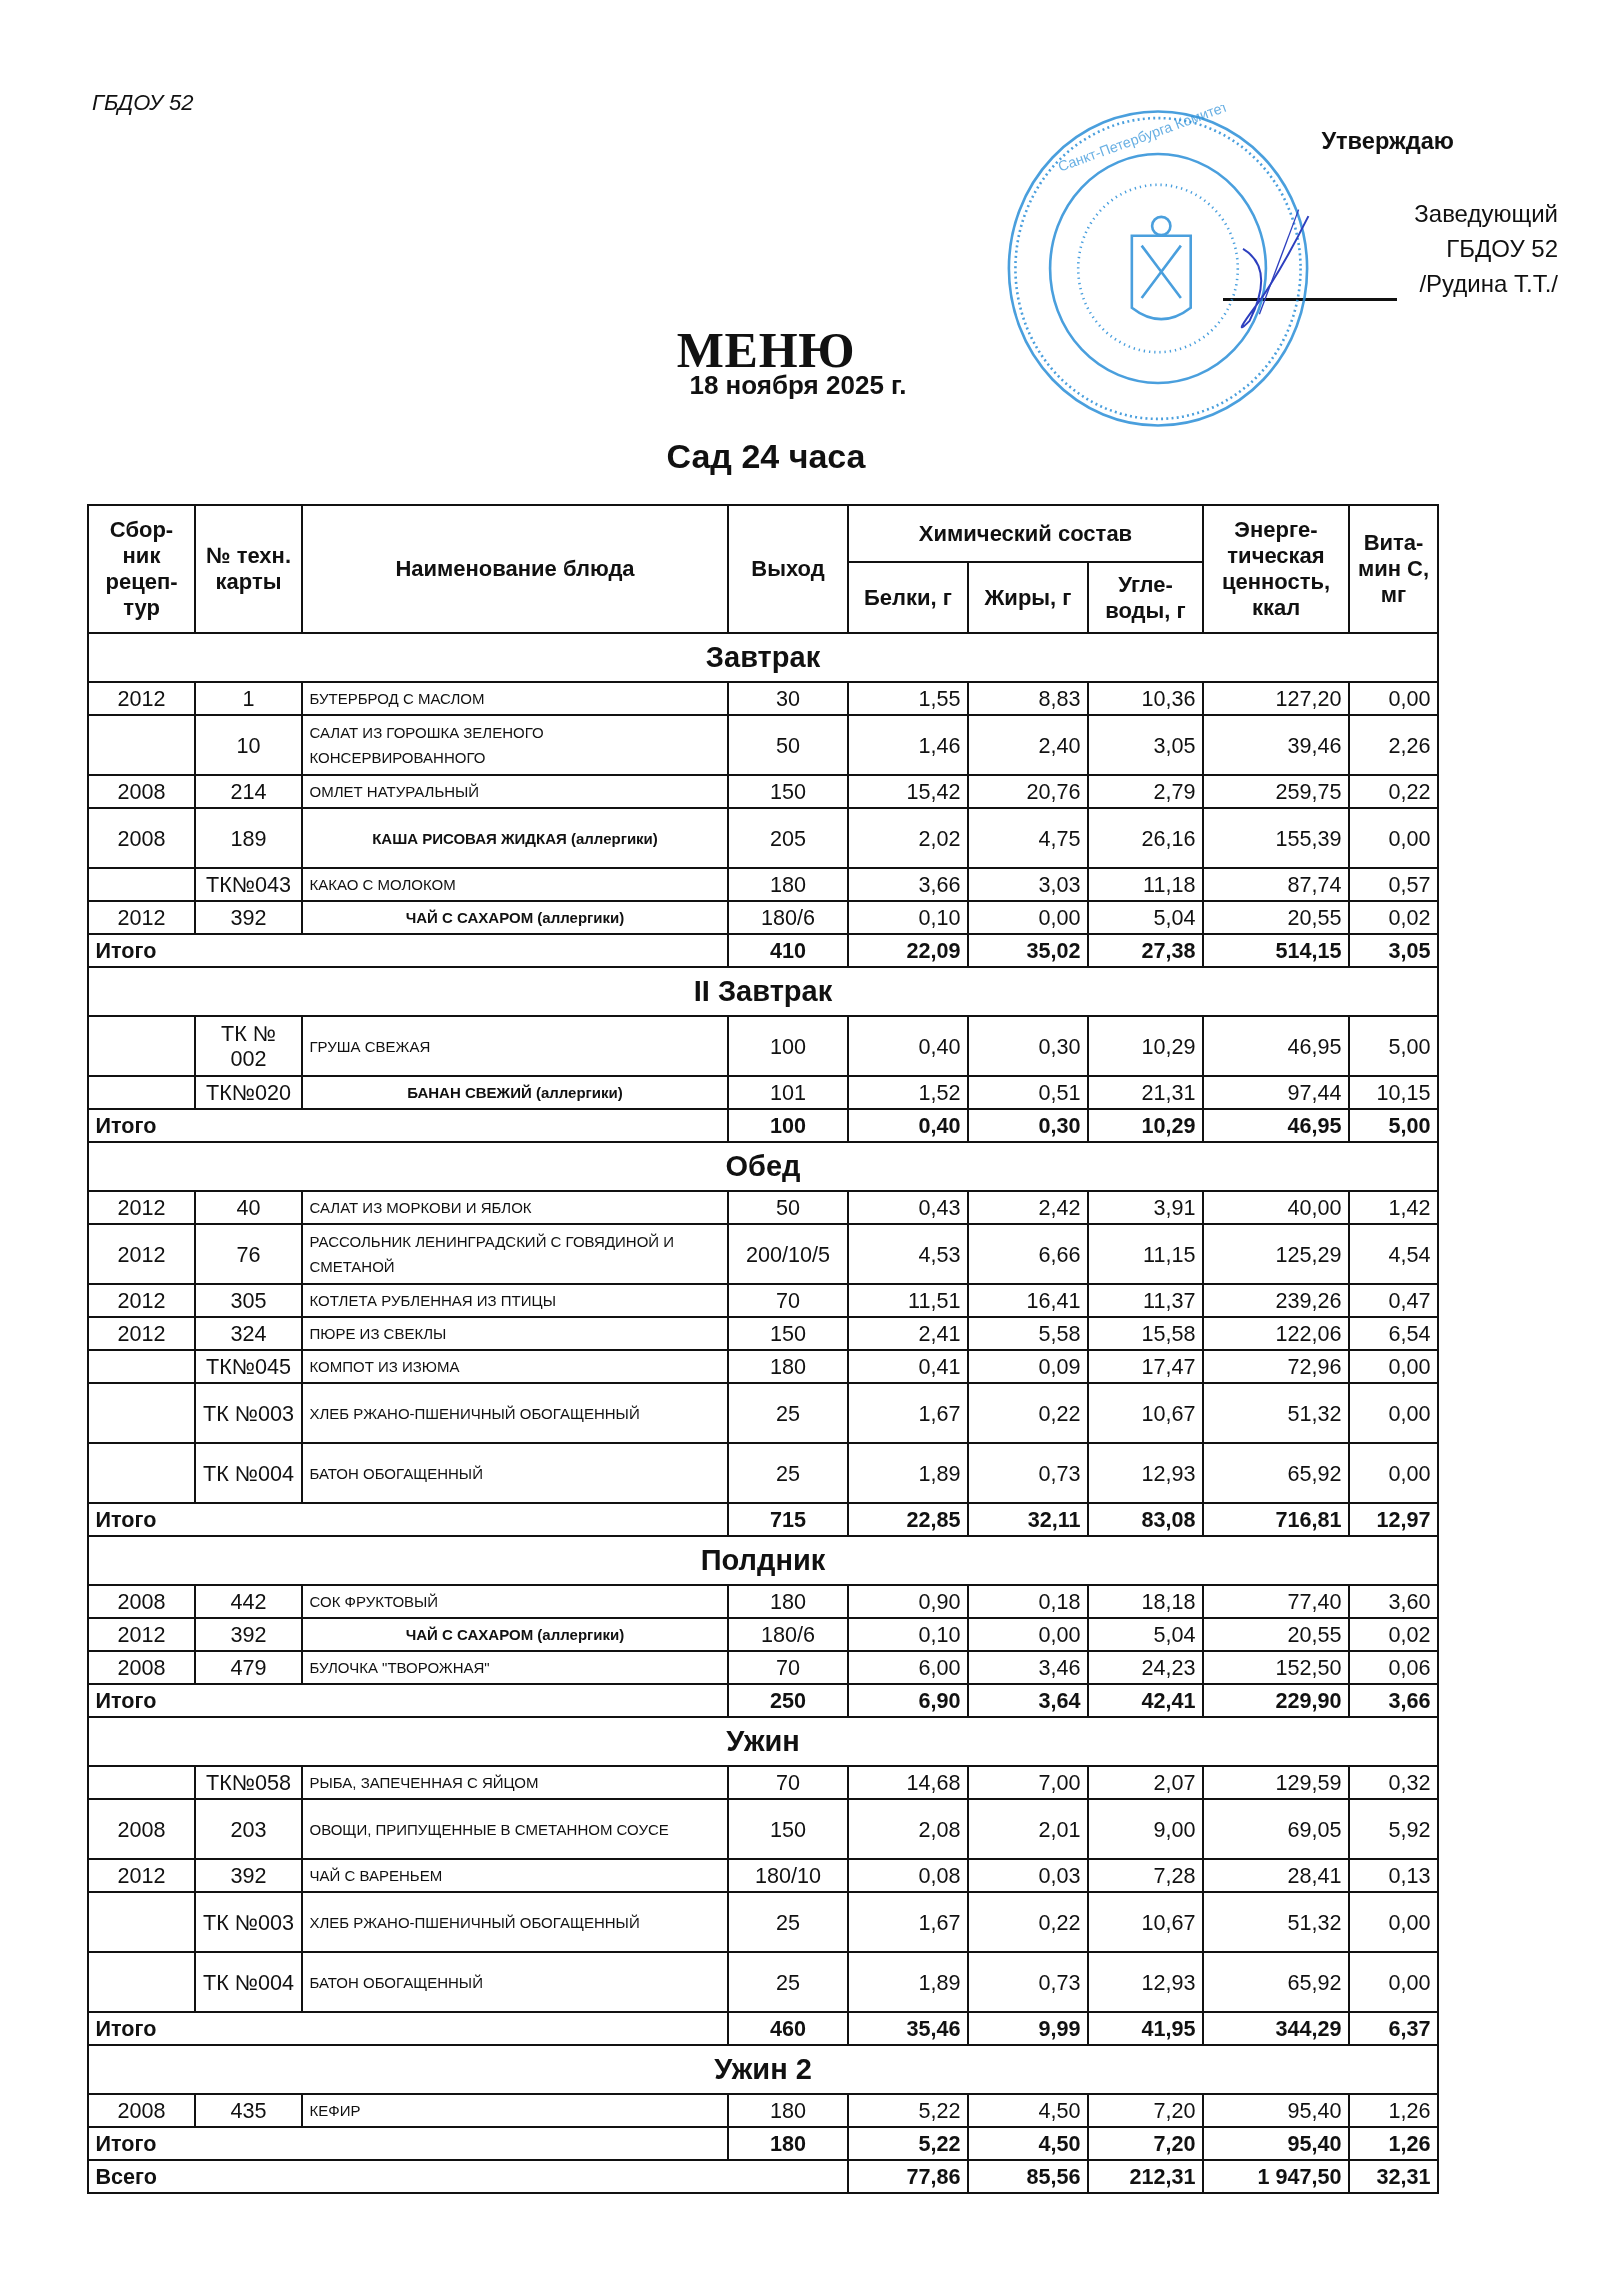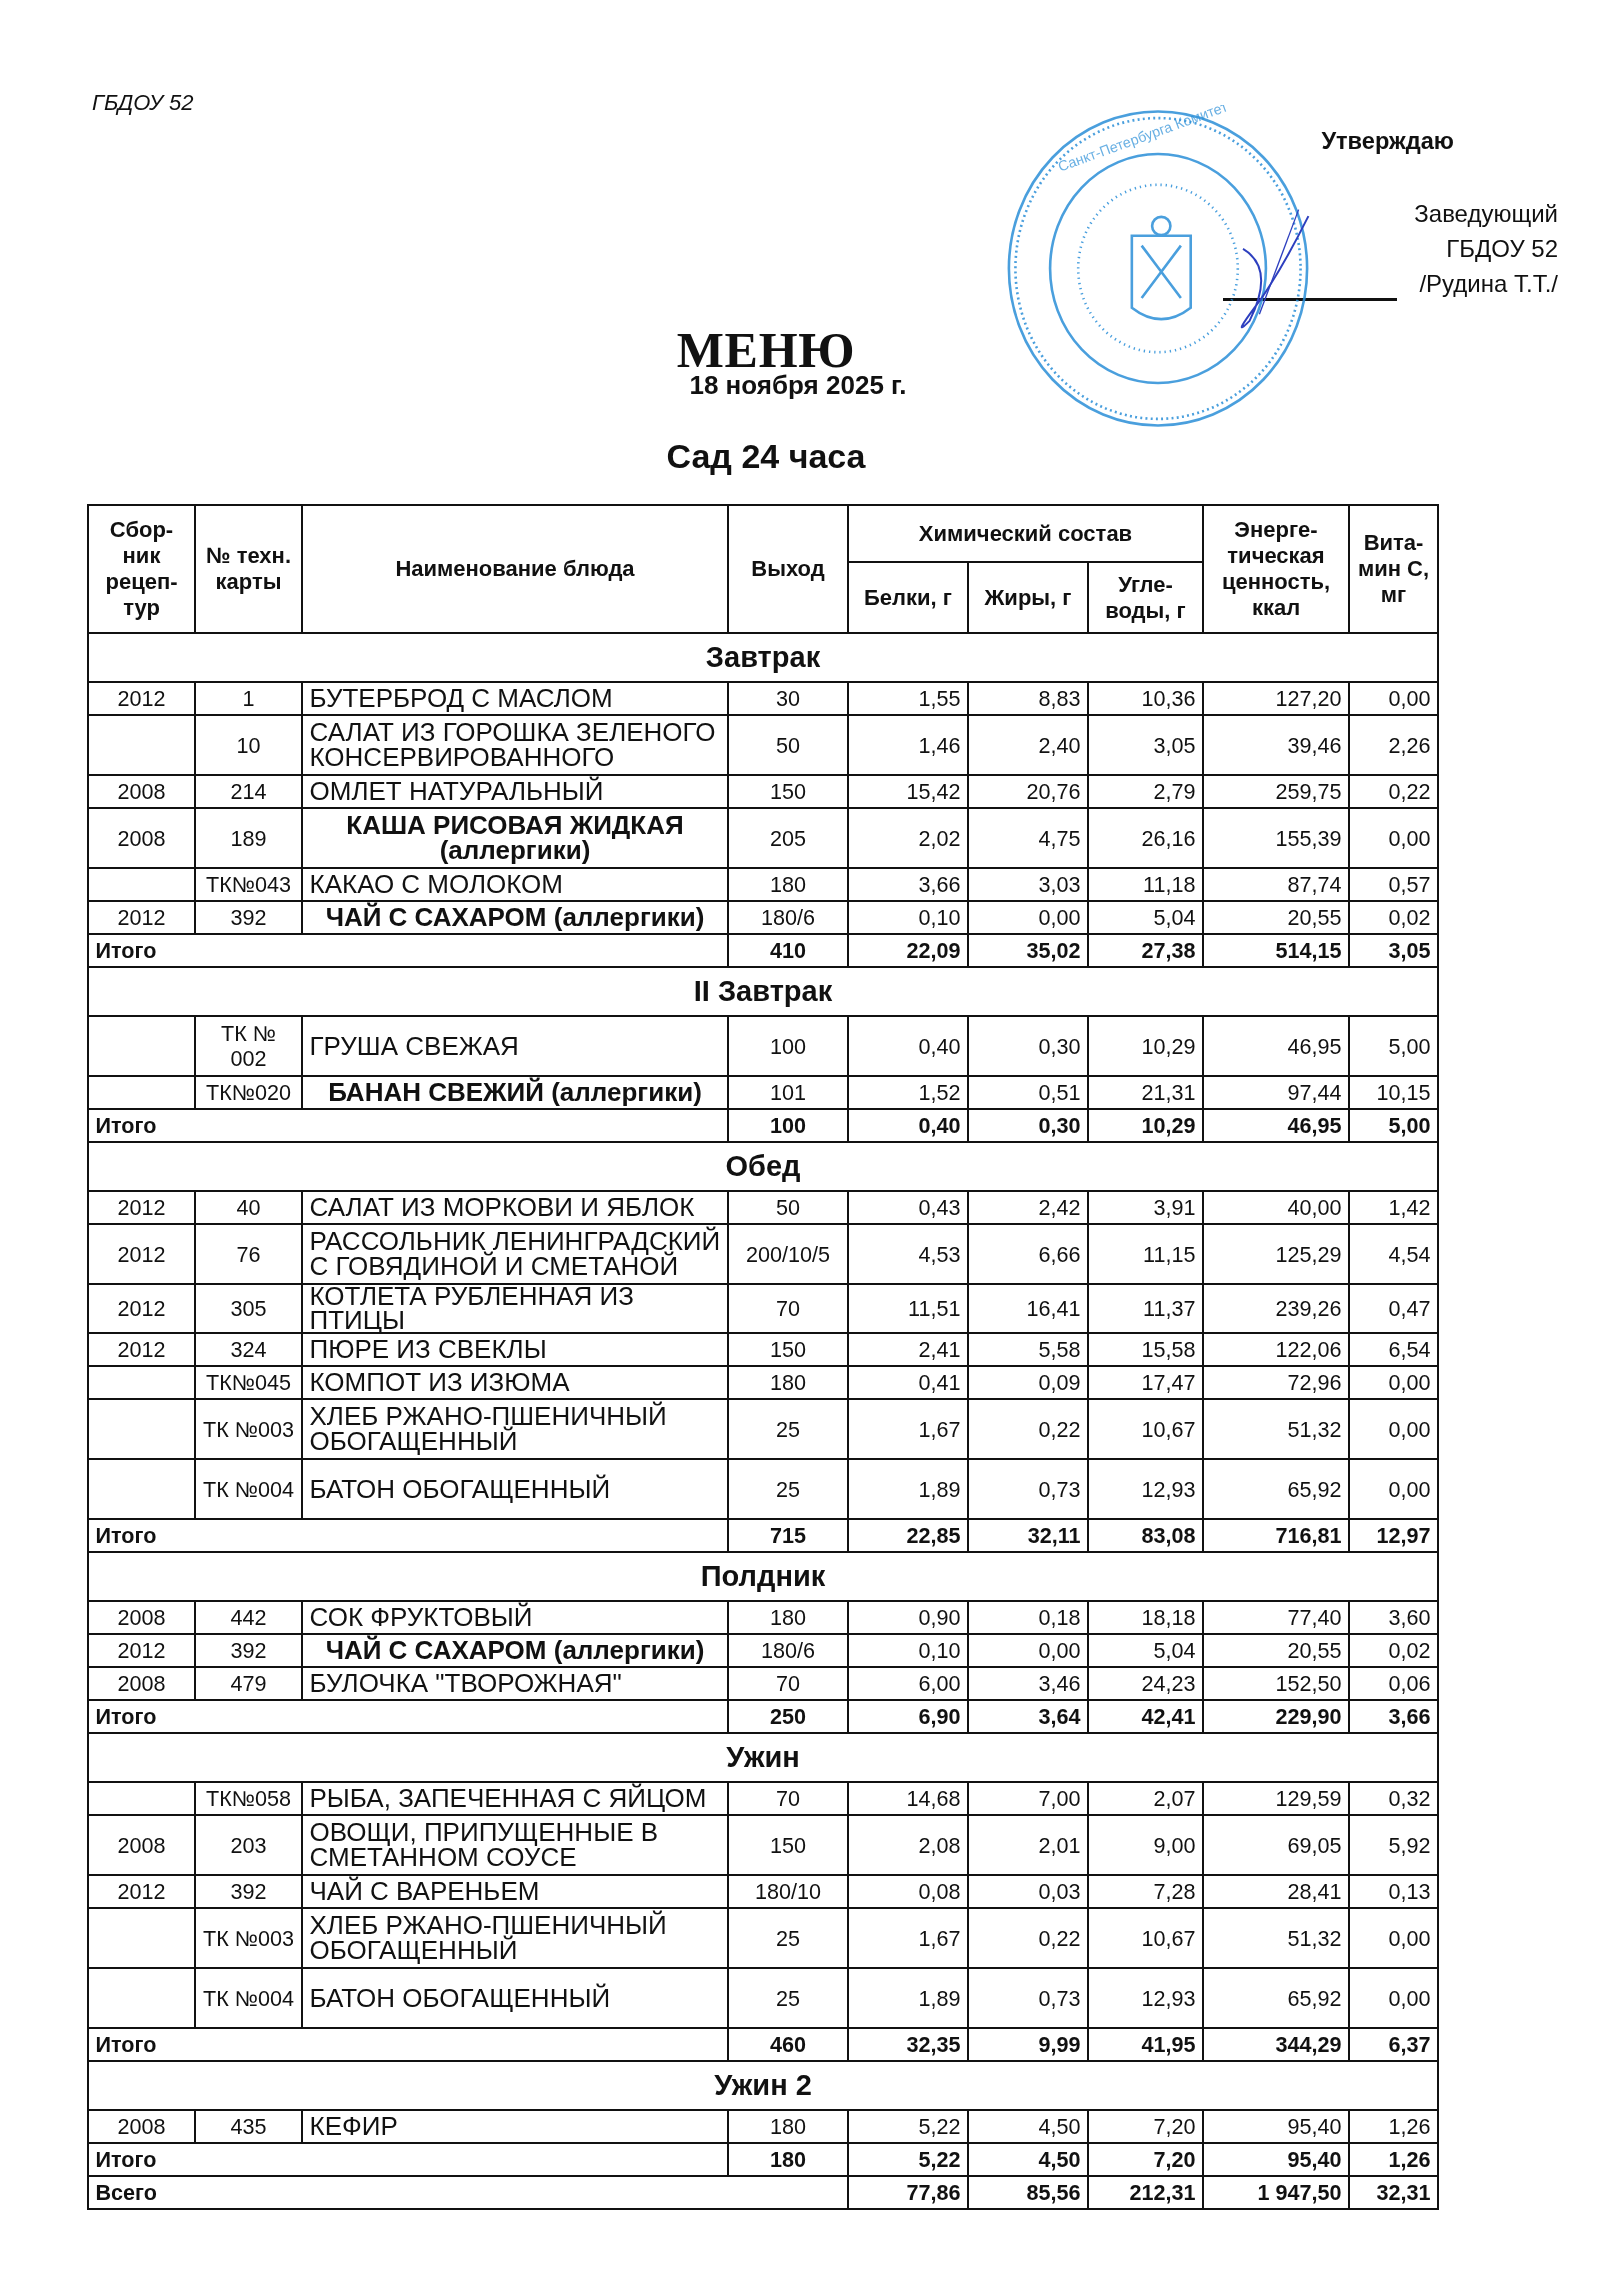--- a/index.html
+++ b/index.html
@@ -18,21 +18,21 @@
                width:1352px; font-size:21.6px;padding-left:8px; }
   table.menu td, table.menu th { border:2px solid #111; padding:0 6.5px; overflow:hidden; }
   table.menu th { font-weight:bold; font-size:22px; line-height:26px; text-align:center; }
   .c { text-align:center; }
   .r { text-align:right; }
   .l { text-align:left; }
   .sec td { height:47px; text-align:center; font-weight:bold; font-size:29px; }
   .row1 td { height:31px; line-height:23.6px; }
   .row2 td { height:58px; line-height:25px; }
   .tot td { height:31px; font-weight:bold; }
-  .name { font-size:26px; }
+  .name { font-size:15px; }
   .name.center { text-align:center;font-weight:bold; }
 </style>
 </head>
 <body>
 
 <div class="org">ГБДОУ 52</div>
 <div class="approve">Утверждаю</div>
 <div class="sig-block">
   <div>Заведующий</div>
   <div>ГБДОУ 52</div>
@@ -390,21 +390,21 @@
         <td class="c">25</td>
         <td class="r">1,89</td>
         <td class="r">0,73</td>
         <td class="r">12,93</td>
         <td class="r">65,92</td>
         <td class="r">0,00</td>
       </tr>
       <tr class="tot">
         <td class="l" colspan="3">Итого</td>
         <td class="c">460</td>
-        <td class="r">32,35</td>
+        <td class="r">35,46</td>
         <td class="r">9,99</td>
         <td class="r">41,95</td>
         <td class="r">344,29</td>
         <td class="r">6,37</td>
       </tr>
       <tr class="sec">
         <td colspan="9">Ужин 2</td>
       </tr>
       <tr class="row1">
         <td class="c">2008</td>

